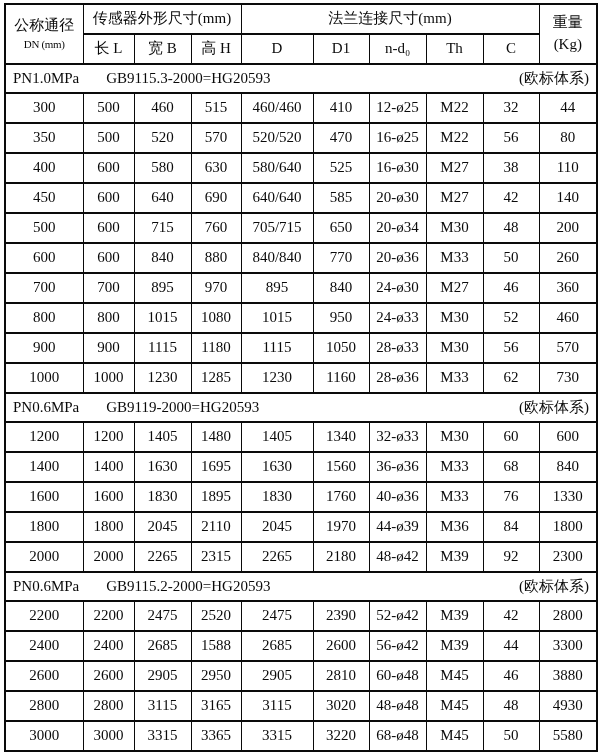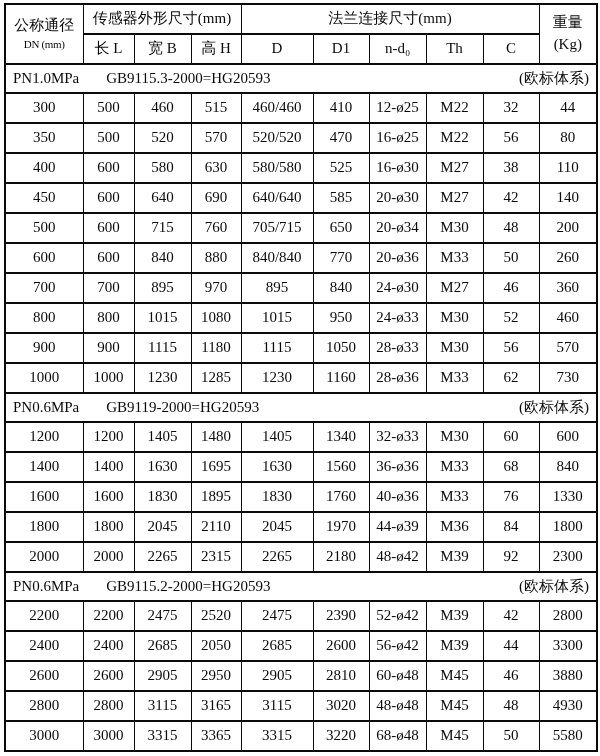--- a/index.html
+++ b/index.html
@@ -121,21 +121,21 @@
         <td>16-ø25</td>
         <td>M22</td>
         <td>56</td>
         <td>80</td>
       </tr>
       <tr>
         <td>400</td>
         <td>600</td>
         <td>580</td>
         <td>630</td>
-        <td>580/580</td>
+        <td>580/640</td>
         <td>525</td>
         <td>16-ø30</td>
         <td>M27</td>
         <td>38</td>
         <td>110</td>
       </tr>
       <tr>
         <td>450</td>
         <td>600</td>
         <td>640</td>
@@ -306,21 +306,21 @@
         <td>2390</td>
         <td>52-ø42</td>
         <td>M39</td>
         <td>42</td>
         <td>2800</td>
       </tr>
       <tr>
         <td>2400</td>
         <td>2400</td>
         <td>2685</td>
-        <td>2050</td>
+        <td>1588</td>
         <td>2685</td>
         <td>2600</td>
         <td>56-ø42</td>
         <td>M39</td>
         <td>44</td>
         <td>3300</td>
       </tr>
       <tr>
         <td>2600</td>
         <td>2600</td>

